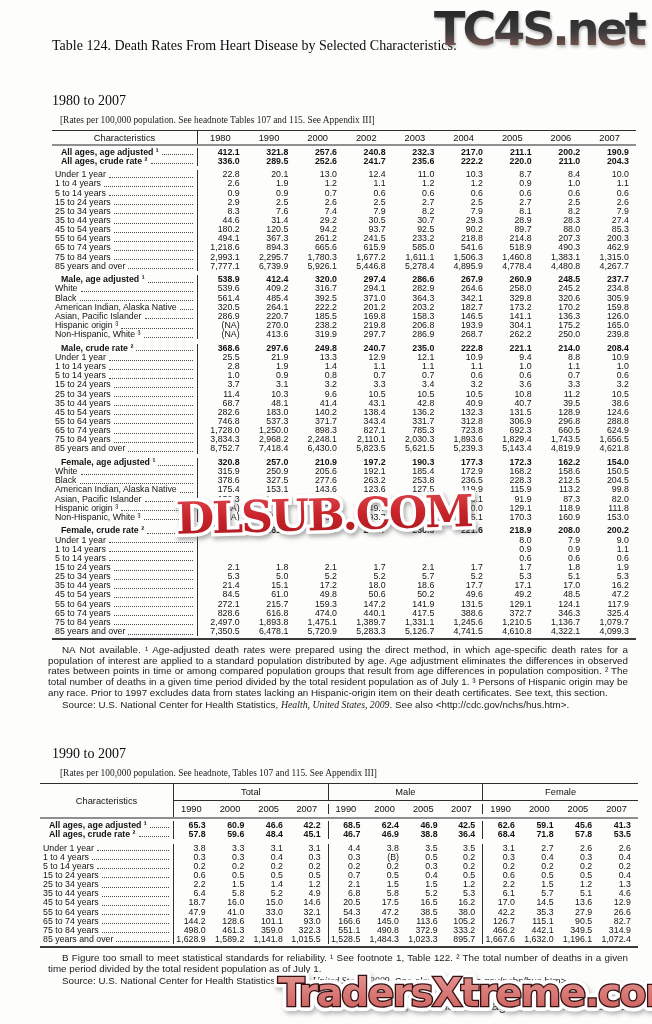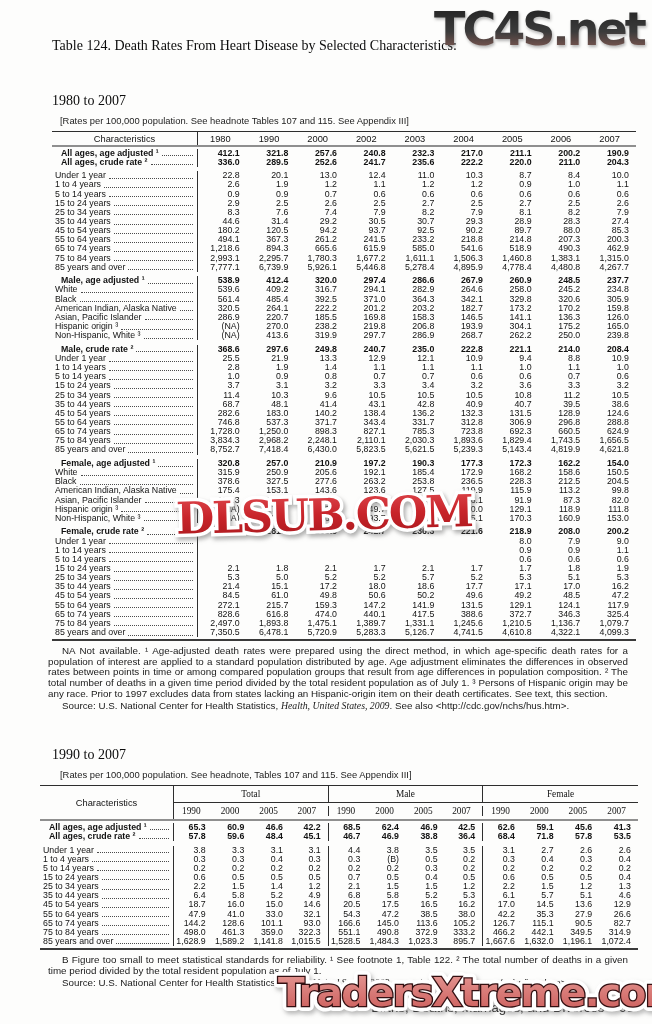--- a/index.html
+++ b/index.html
@@ -9,21 +9,21 @@
     background:#fdfdfc; color:#151515;
     font-family:"Liberation Sans", sans-serif;
   }
   
   .tbl-title {
     margin:0 60px 0 52px;
     font-family:"Liberation Serif", serif; font-weight:normal;
     font-size:14px; line-height:17.5px; color:#0c0c0c;
   }
   .sec124 .tbl-title { margin-top:37px; }
-  .bracket-note { margin:6px 0 5px 60px; font-size:9.4px; color:#1c1c1c; }
+  .bracket-note { margin:6px 0 5px 60px; font-size:9.4px; color:#1c1c1c;font-family:Liberation Serif, serif; }
   
   .dtable { color:#121212; font-size:8.8px; }
   .t124 { width:584px; margin-left:52px; }
   .t125 { width:598px; margin-left:40px; }
   .t-head { display:flex; align-items:center; height:16px;
     border-top:1.2px solid #2e2e2e; border-bottom:2.6px solid #8f8f8f;
     font-size:9.3px; }
   .t-body { border-bottom:2.2px solid #3a3a3a; padding:1.5px 0 2px 0; }
   .t-row { display:flex; height:9.15px; line-height:9.2px; }
   .t-row.gap { margin-top:4.5px; }
@@ -36,21 +36,21 @@
   .leader { flex:1; min-width:3px; margin:0 2px 1.6px 3px; border-bottom:1.2px dotted #4a4a4a; }
   .t124 .t-cell { width:48.66px; }
   .t125 .t-cell { width:38.66px; }
   .t-cell { text-align:right; padding-right:7px; white-space:nowrap; }
   .t-cell.vr { border-right:1px solid #2e2e2e; }
   .t-head .t-label { border-right:1px solid #2e2e2e; justify-content:center; align-self:stretch; align-items:center; padding:0; }
   .t-head .t-cell { text-align:center; padding-right:4px; }
   
   .h125 { display:flex; border-top:1.2px solid #2e2e2e; border-bottom:2.6px solid #8f8f8f; font-size:9.3px; }
   .h125-label { width:134px; border-right:1px solid #2e2e2e; display:flex; align-items:center; justify-content:center; }
-  .h125-right { flex:1;font-family:Liberation Serif, serif; }
+  .h125-right { flex:1; }
   .h125-groups { display:flex; height:17px; align-items:center; }
   .h125-group { width:154.64px; text-align:center; border-bottom:1px solid #2e2e2e; line-height:16px; }
   .h125-group.vr { border-right:1px solid #2e2e2e; }
   .h125-years { display:flex; height:16px; align-items:center; }
   .h125-years .t-cell { text-align:center; padding-right:4px; }
   
   .fnote { margin:5px 22px 0 46px; font-size:9.8px; line-height:10.6px;
     text-align:justify; color:#1a1a1a; }
   .fnote p { margin:2px; text-indent:14px; }
   .fnote .it { font-style:italic;font-family:Liberation Serif, serif; }

